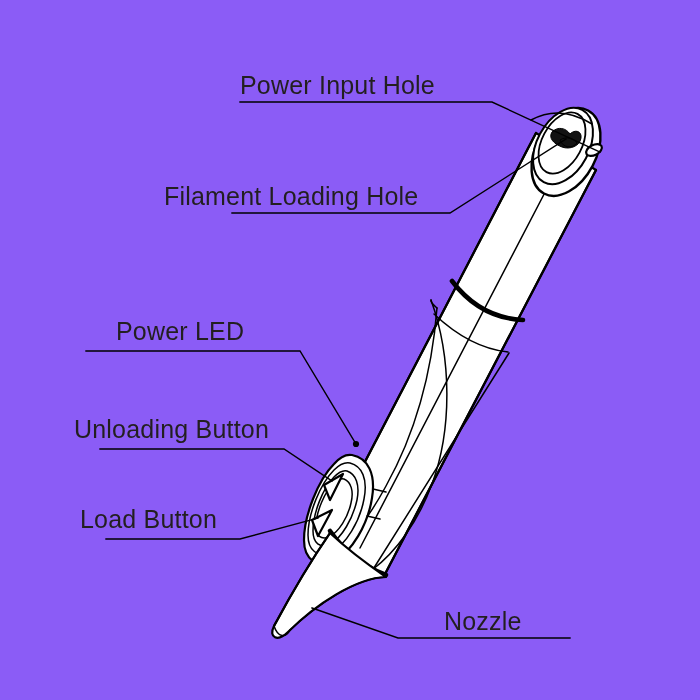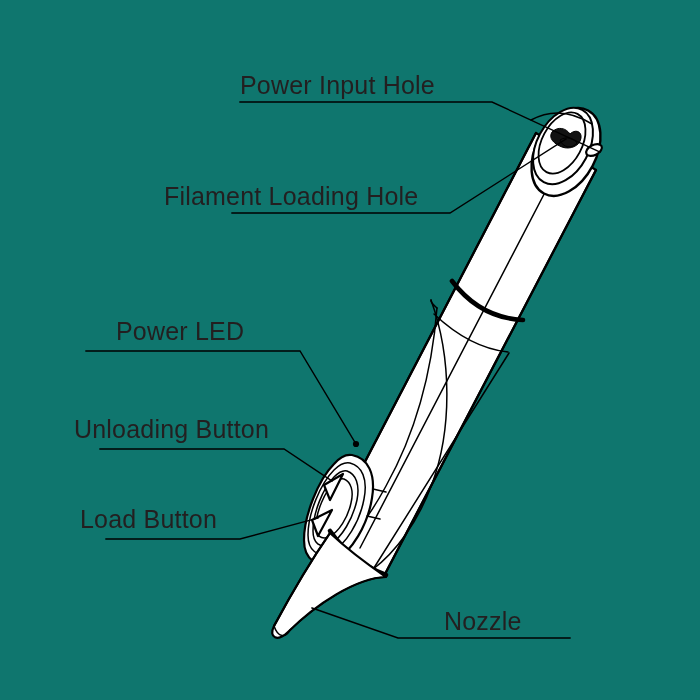--- a/index.html
+++ b/index.html
@@ -4,21 +4,21 @@
 <style>
   html, body {
     margin: 0;
     padding: 0;
     background: #ffffff;
   }
   #stage {
     position: relative;
     width: 700px;
     height: 700px;
-    background: #0f766e;
+    background: #8b5cf6;
     overflow: hidden;
     font-family: "Liberation Sans", sans-serif;
   }
   #stage svg {
     position: absolute;
     left: 0;
     top: 0;
     width: 700px;
     height: 700px;
   }

